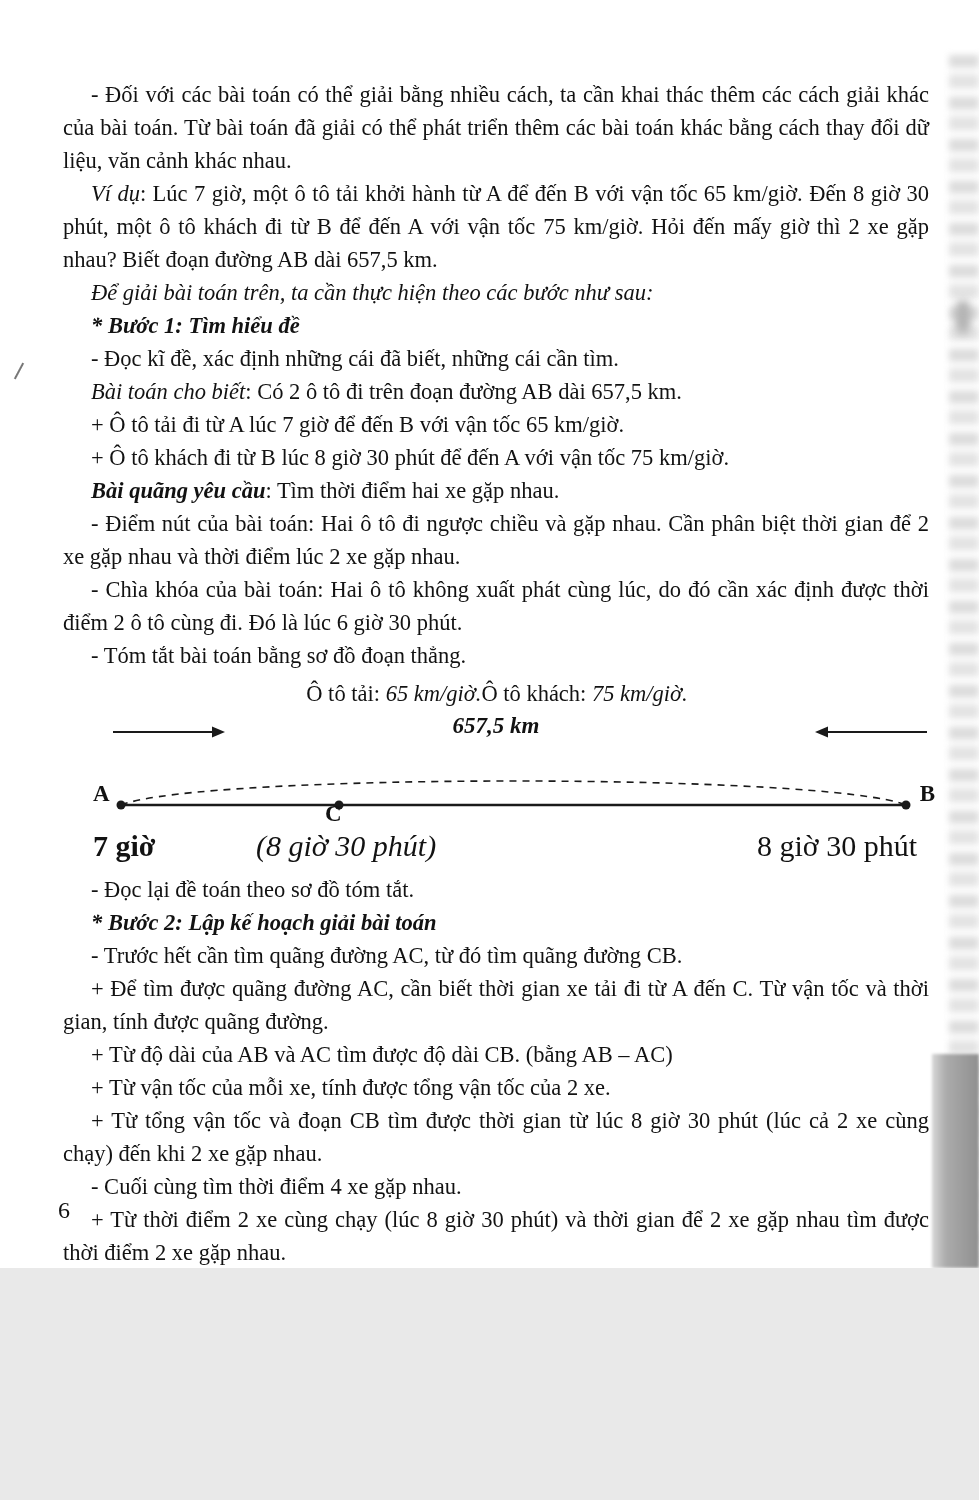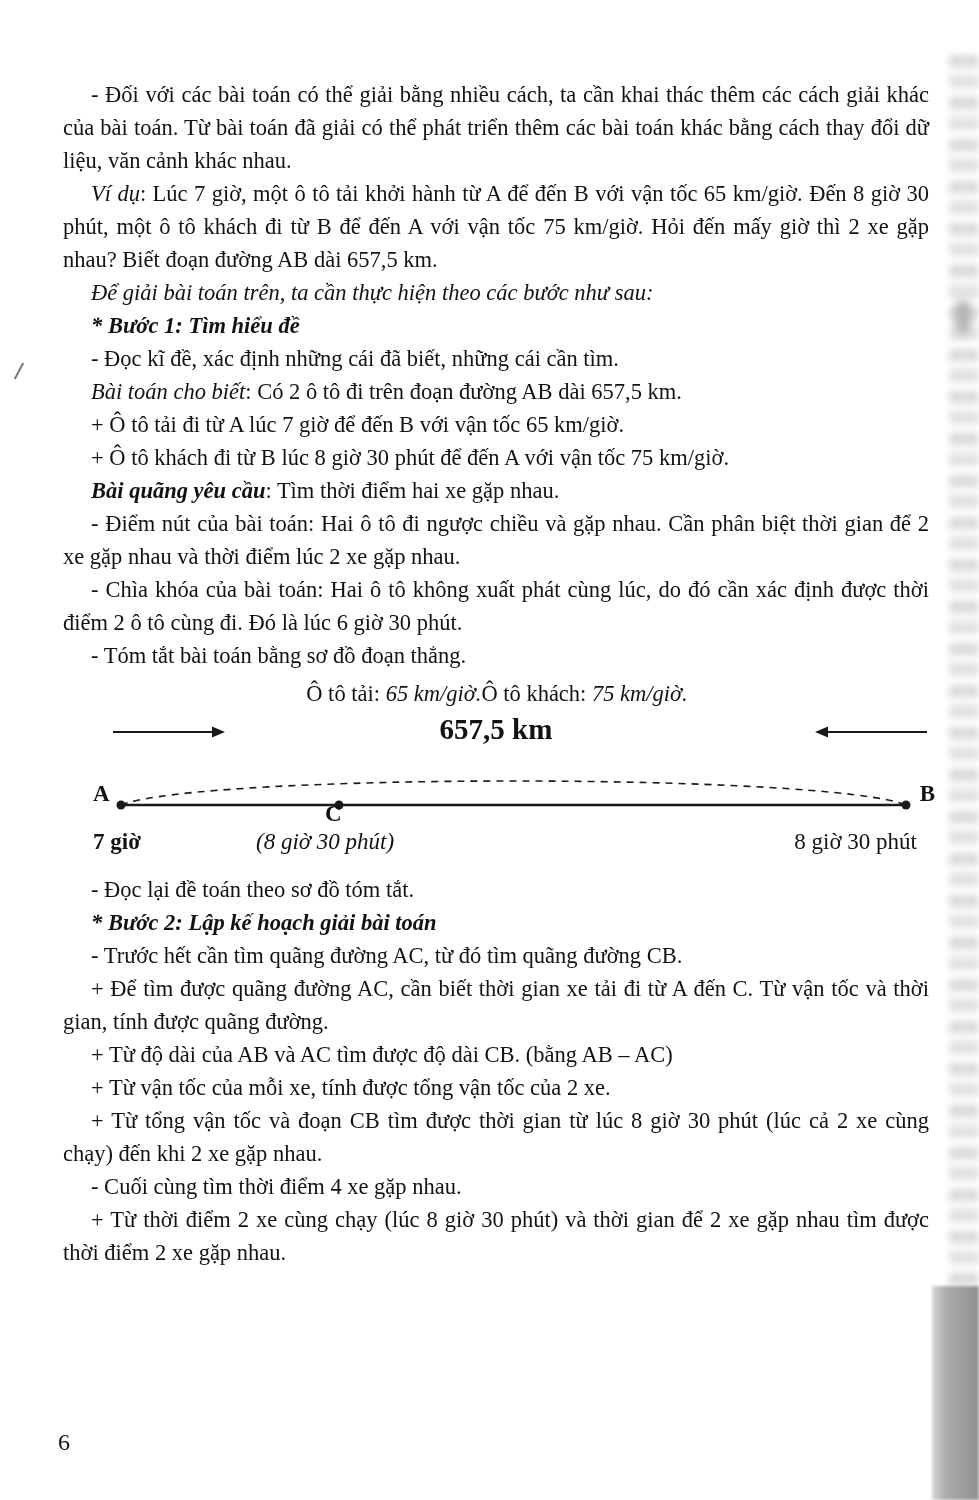--- a/index.html
+++ b/index.html
@@ -7,21 +7,21 @@
     --paper:#ffffff;
     --scan:#9b9b9b;
   }
   html,body{margin:0;padding:0;}
   body{
     width:979px;height:1500px;
     background:#e9e9e9;
     font-family:"Liberation Serif","DejaVu Serif",serif;
   }
   .page{
-    position:relative;width:979px;height:1500px;
+    position:relative;width:979px;height:1268px;
     background:var(--paper);overflow:hidden;
   }
   .content{
     position:absolute;left:63px;top:78px;width:866px;
     color:var(--ink);
   }
   p.para{
     margin:0;font-size:22.5px;line-height:33px;
     text-align:justify;text-indent:28px;color:var(--ink);
   }
@@ -31,29 +31,29 @@
   .bd{font-weight:bold;}
 
   
   .diagram{position:relative;width:866px;margin-top:7px;margin-bottom:4px;}
   .dia-row1{display:flex;justify-content:center;font-size:22.5px;line-height:30px;padding:0 0 0 2px;}
   .dia-row2{position:relative;height:48px;}
   .arrow-left{position:absolute;left:50px;top:16px;}
   .arrow-right{position:absolute;right:2px;top:16px;}
   .distance{
     position:absolute;left:50%;top:4px;transform:translateX(-50%);
-    font-weight:bold;font-size:29px;
+    font-weight:bold;font-style:italic;font-size:23px;
   }
   .dia-row3{position:relative;height:72px;}
   .pt-a,.pt-b{position:absolute;font-weight:bold;font-size:23px;top:24px;}
   .pt-a{left:30px;}
   .pt-b{right:-6px;}
   .seg-svg{position:absolute;left:50px;top:0;}
   .pt-c{position:absolute;left:262px;top:44px;font-weight:bold;font-size:23px;}
-  .dia-row4{position:relative;height:40px;font-size:23px;}
+  .dia-row4{position:relative;height:40px;font-size:30px;}
   .time-left{position:absolute;left:30px;top:0;font-weight:bold;}
   .time-mid{position:absolute;left:193px;top:0;font-style:italic;}
   .time-right{position:absolute;right:12px;top:0;font-weight:normal;}
 
   
   .scan-strip{
     position:absolute;right:0;top:55px;width:30px;height:1230px;
     background:repeating-linear-gradient(
       to bottom,
       rgba(140,140,140,0.30) 0 12px,

